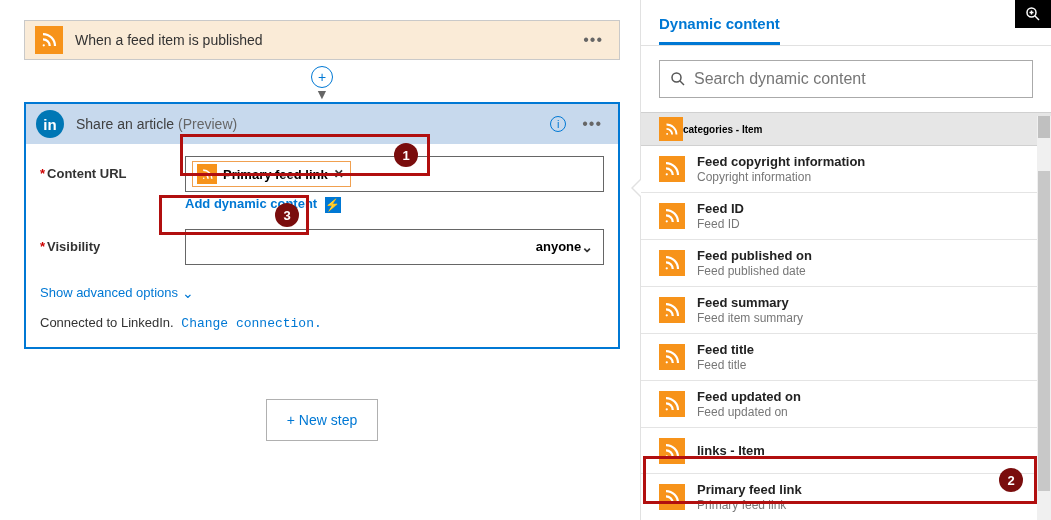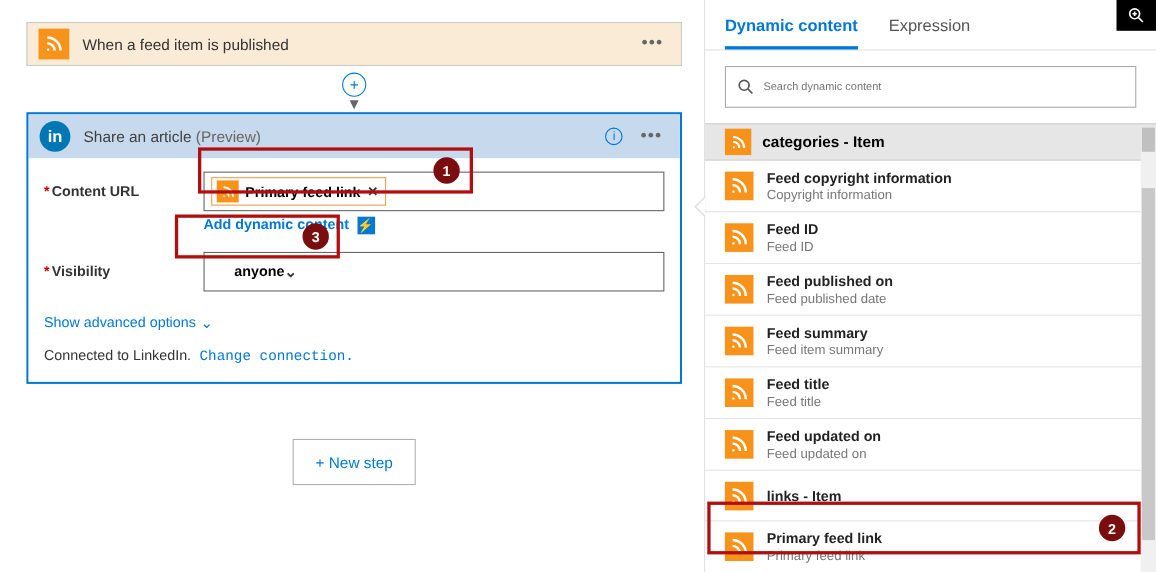--- a/index.html
+++ b/index.html
@@ -40,21 +40,21 @@
   .token-chip { display: inline-flex; align-items: center; background: #fff; border: 1px solid #f0a050; height: 26px; padding: 0 6px 0 4px; }
   .token-chip .rss-icon { width: 20px; height: 20px; }
   .token-chip .rss-icon svg { width: 13px; height: 13px; }
   .token-chip-label { margin: 0 6px; font-size: 13px; }
   .token-remove { color: #333; font-size: 12px; cursor: pointer; }
 
   .add-dyn-row { text-align: left; margin: 4px 0 10px 0; }
   .add-dyn-link { color: #0078d4; font-size: 13px; }
   .add-dyn-icon { display: inline-flex; width: 16px; height: 16px; background: #0078d4; color: #fff; align-items: center; justify-content: center; font-size: 12px; margin-left: 4px; vertical-align: middle; }
 
-  .select-box { border: 1px solid #666; height: 36px; display: flex; align-items: center; padding: 0 27px; justify-content: flex-start; width: 100%; }
+  .select-box { border: 1px solid #666; height: 36px; display: flex; align-items: center; padding: 0 10px; justify-content: flex-end; width: 100%; }
   .chev { font-size: 14px; color: #333; }
 
   .adv-link { color: #0078d4; font-size: 13px; margin-top: 14px; display: inline-flex; align-items: center; }
   .adv-link .chev { color: #0078d4; margin-left: 4px; }
 
   .conn-line { margin-top: 14px; font-size: 13px; color: #333; }
   .conn-line a { color: #0078d4; text-decoration: none; margin-left: 4px; font-family: Liberation Mono, monospace; }
 
   .new-step-wrap { width: 596px; display: flex; justify-content: center; margin-top: 50px; }
   .new-step-btn { border: 1px solid #b0b0b0; padding: 12px 20px; color: #0078d4; background: #fff; font-size: 14px; }
@@ -63,26 +63,26 @@
   .callout { position: absolute; border: 3px solid #b10f0f; pointer-events: none; }
   .badge { position: absolute; width: 24px; height: 24px; border-radius: 50%; background: #7a0d0d; color: #fff; display: flex; align-items: center; justify-content: center; font-size: 13px; font-weight: 600; pointer-events: none; }
 
   
   .tabs { display: flex; padding: 10px 18px 0 18px; border-bottom: 1px solid #e1e1e1; height: 46px; align-items: flex-end; }
   .tab { padding: 8px 0 10px 0; margin-right: 28px; font-size: 15px; color: #555; border-bottom: 3px solid transparent; }
   .tab.active { color: #0078d4; border-bottom-color: #0078d4; font-weight: 600; }
 
   .search-wrap { padding: 14px 18px; }
   .search-box { border: 1px solid #aaa; height: 38px; display: flex; align-items: center; padding: 0 10px; }
-  .search-box input { border: none; outline: none; flex: 1; font-size: 10px; margin-left: 8px; }
+  .search-box input { border: none; outline: none; flex: 1; font-size: 16px; margin-left: 8px; }
 
   .dyn-section-head { background: #e6e6e6; height: 34px; display: flex; align-items: center; padding: 0 18px; border-top: 1px solid #d0d0d0; border-bottom: 1px solid #d0d0d0; }
   .dyn-section-head .rss-icon { width: 24px; height: 24px; }
   .dyn-section-head .rss-icon svg { width: 15px; height: 15px; }
-  .dyn-section-title { margin-left: 10px; font-size: 14px; font-weight: 600; }
+  .dyn-section-title { font-size: 10px; font-weight: 600; }
 
   .dyn-list { position: relative; }
   .dyn-item { display: flex; align-items: center; padding: 8px 18px; border-bottom: 1px solid #e4e4e4; min-height: 46px; }
   .dyn-item .rss-icon { width: 26px; height: 26px; }
   .dyn-item-text { margin-left: 12px; }
   .dyn-item-title { font-size: 13px; font-weight: 600; color: #222; }
   .dyn-item-sub { font-size: 12px; color: #777; margin-top: 1px; }
 
   .scroll-track { position: absolute; right: 0; top: 116px; bottom: 0; width: 14px; background: #f0f0f0; }
   .scroll-thumb { position: absolute; right: 1px; width: 12px; background: #c0c0c0; }
@@ -187,21 +187,20 @@
     <div class="callout" style="left:159px; top:195px; width:150px; height:40px;"></div>
     <div class="badge" style="left:275px; top:203px;">3</div>
   </div>
 
   <div class="right-col">
     <div class="pointer-tri"></div>
     <div class="pointer-tri2"></div>
 
     <div class="tabs">
       <div class="tab active">Dynamic content</div>
-      <div class="tab">Expression</div>
     </div>
 
     <div class="search-wrap">
       <div class="search-box">
         <svg width="16" height="16" viewBox="0 0 16 16" fill="none" stroke="#555" stroke-width="1.5">
             <circle cx="6.5" cy="6.5" r="4.5"></circle>
             <line x1="10" y1="10" x2="14" y2="14"></line>
           </svg>
         <input type="text" placeholder="Search dynamic content" style="">
       </div>

